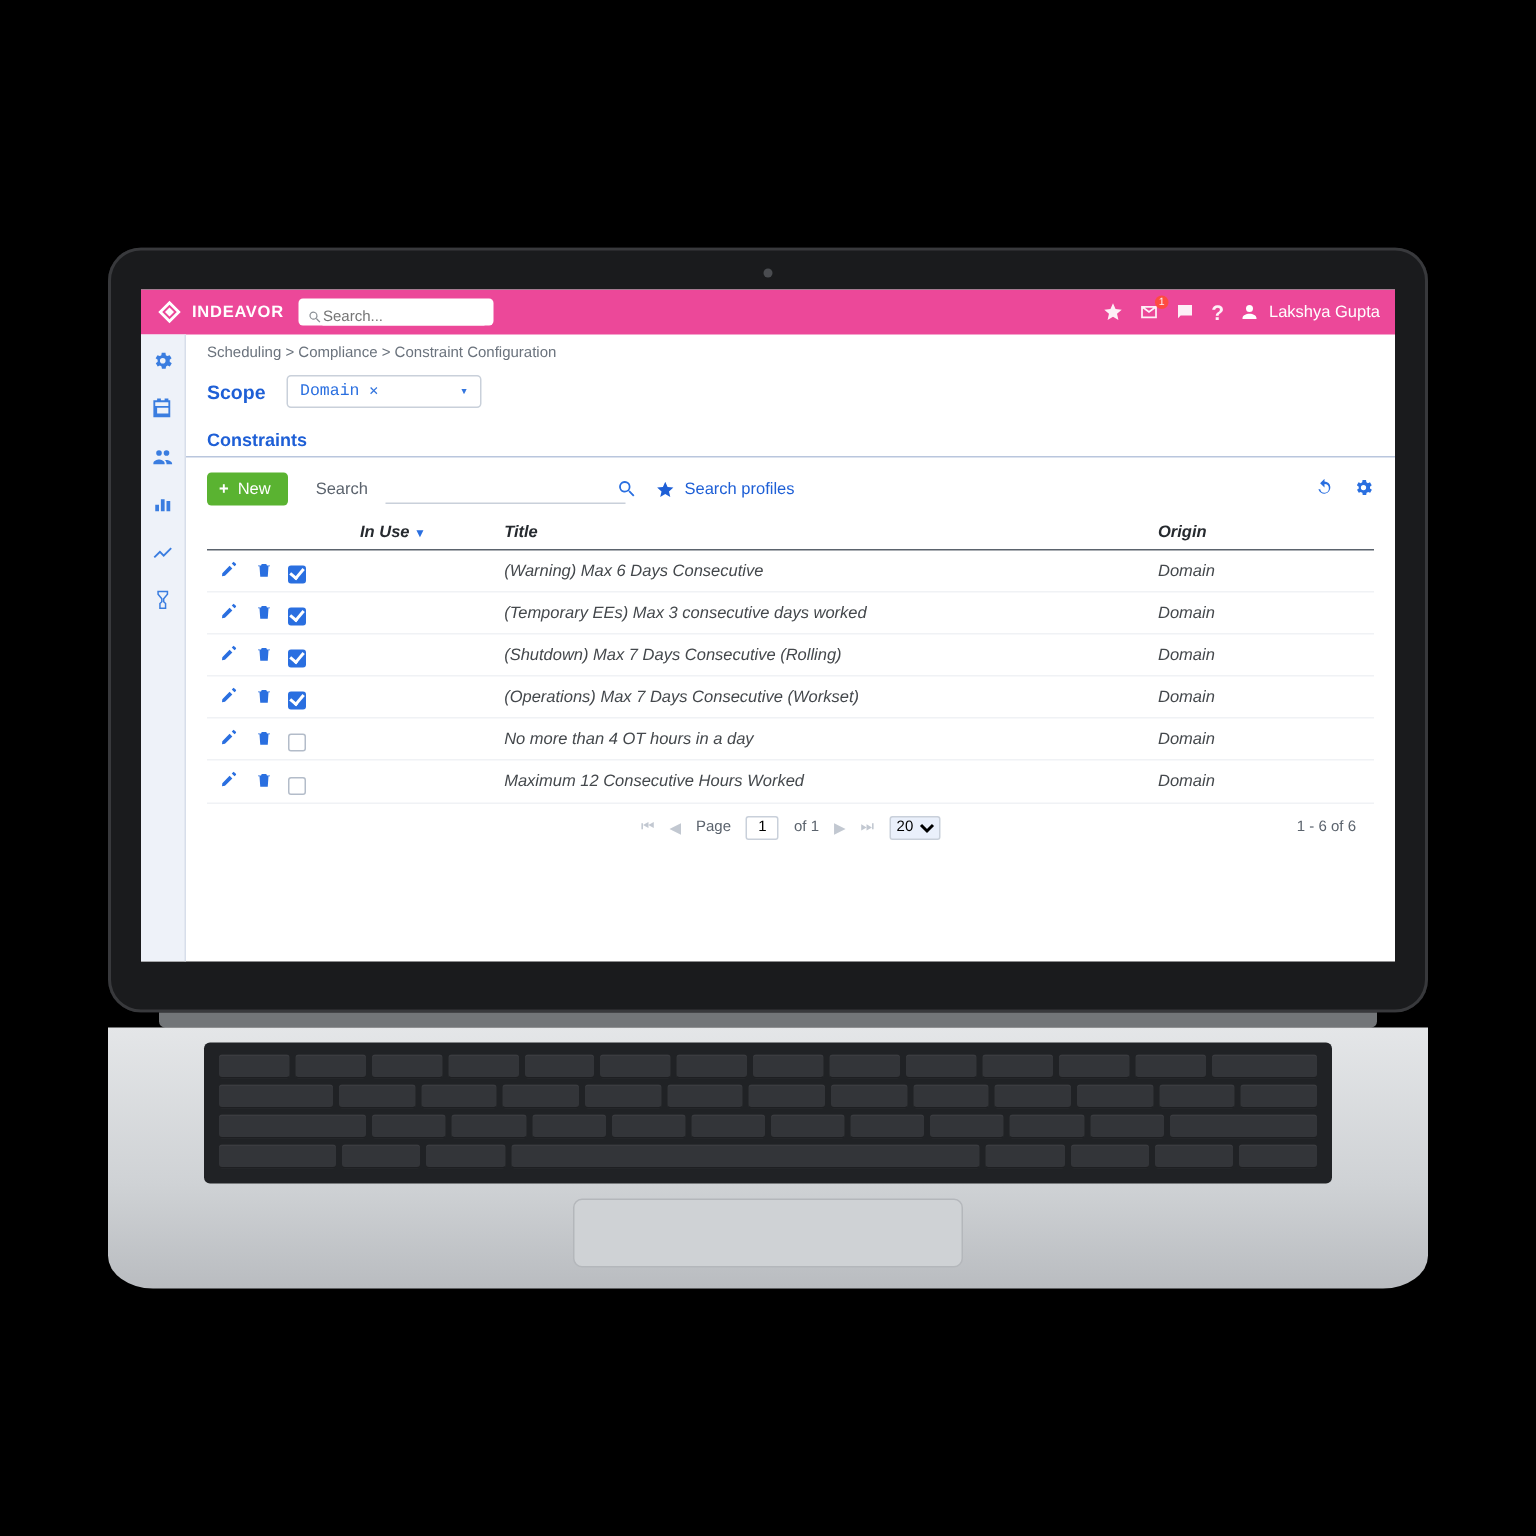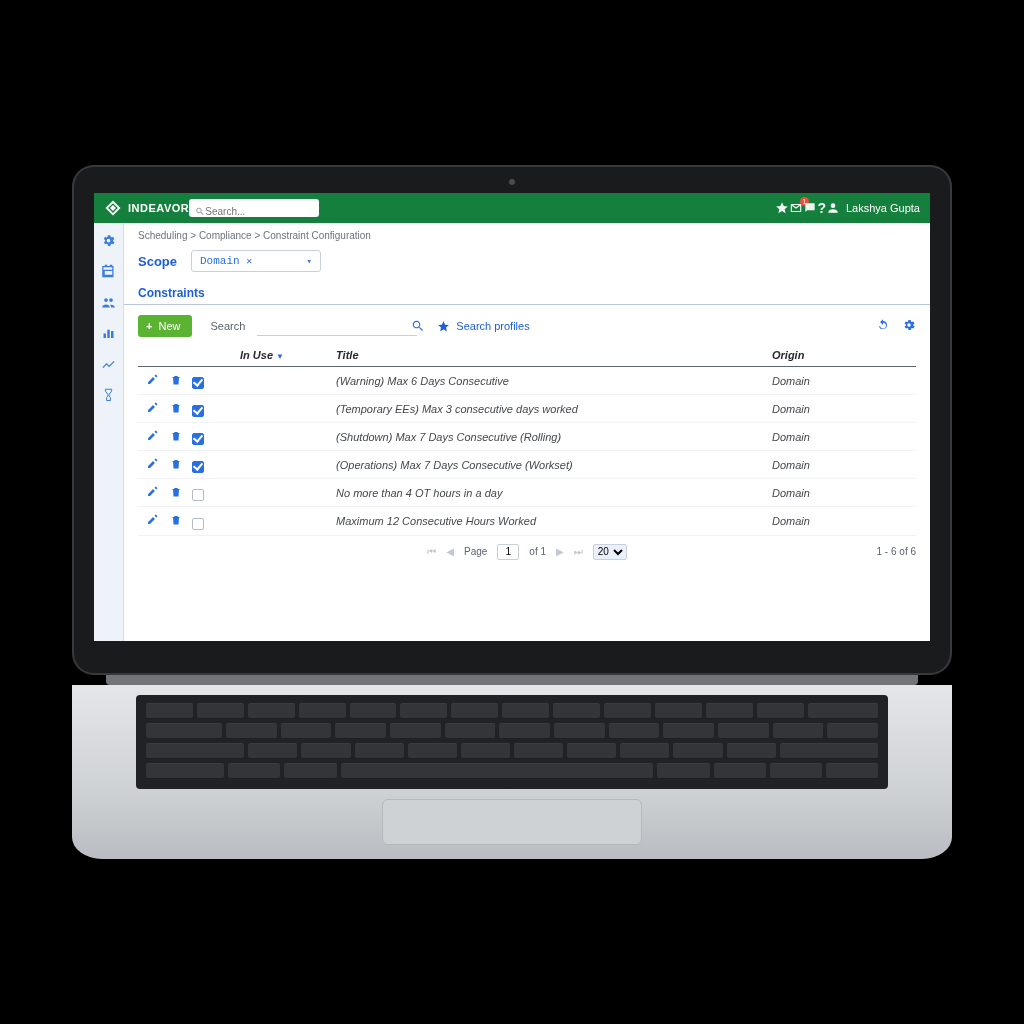--- a/index.html
+++ b/index.html
@@ -55,25 +55,25 @@
     box-shadow: inset 0 1px 0 rgba(255,255,255,.04), inset 0 -1px 0 rgba(0,0,0,.4);
   }
   .key.w15{flex:1.5} .key.w20{flex:2} .key.w60{flex:6}
   .trackpad {
     width: 260px; height: 46px; margin: 10px auto 0;
     background:#cfd2d5; border:1px solid #b4b7bb; border-radius:6px;
   }
 
   
   .topbar {
-    background:#15803d;
+    background:#ec4899;
     color:#fff;
     height:30px;
     display:flex; align-items:center;
-    padding:0 10px; 
+    padding:0 10px; gap:10px;
     font-size:11px;
   }
   .brand { display:flex; align-items:center; gap:6px; font-weight:600; letter-spacing:.5px; }
   .brand .logo { width:18px; height:18px; }
   .search-box {
     background:#fff; border-radius:3px;
     height:18px; width:130px;
     display:flex; align-items:flex-end; padding:0 6px;
     color:#8a8f95;
   }
@@ -174,21 +174,21 @@
 
   .pager {
     display:flex; align-items:center; justify-content:center;
     gap:10px; font-size:10px; color:#5b636d;
     padding:8px 14px; position:relative;
   }
   .pager .pgbtn{cursor:pointer; color:#9aa2ad;}
   .pager .pgbtn.lite{color:#c2c8d1;}
   .pager input{ width:22px; height:16px; text-align:center; font-size:10px; border:1px solid #c9d0da; border-radius:2px;}
   .pager select{ height:16px; font-size:10px; border:1px solid #c9d0da; background:#eaf0fb; border-radius:2px;}
-  .pager .count{ position:absolute; right:14px; }
+  .pager .count{ position:absolute; right:26px; }
 
   svg { fill: currentColor; }
 </style>
 </head>
 <body>
 
 <div class="laptop">
   <div class="screen-bezel">
     <div class="camera"></div>
 

